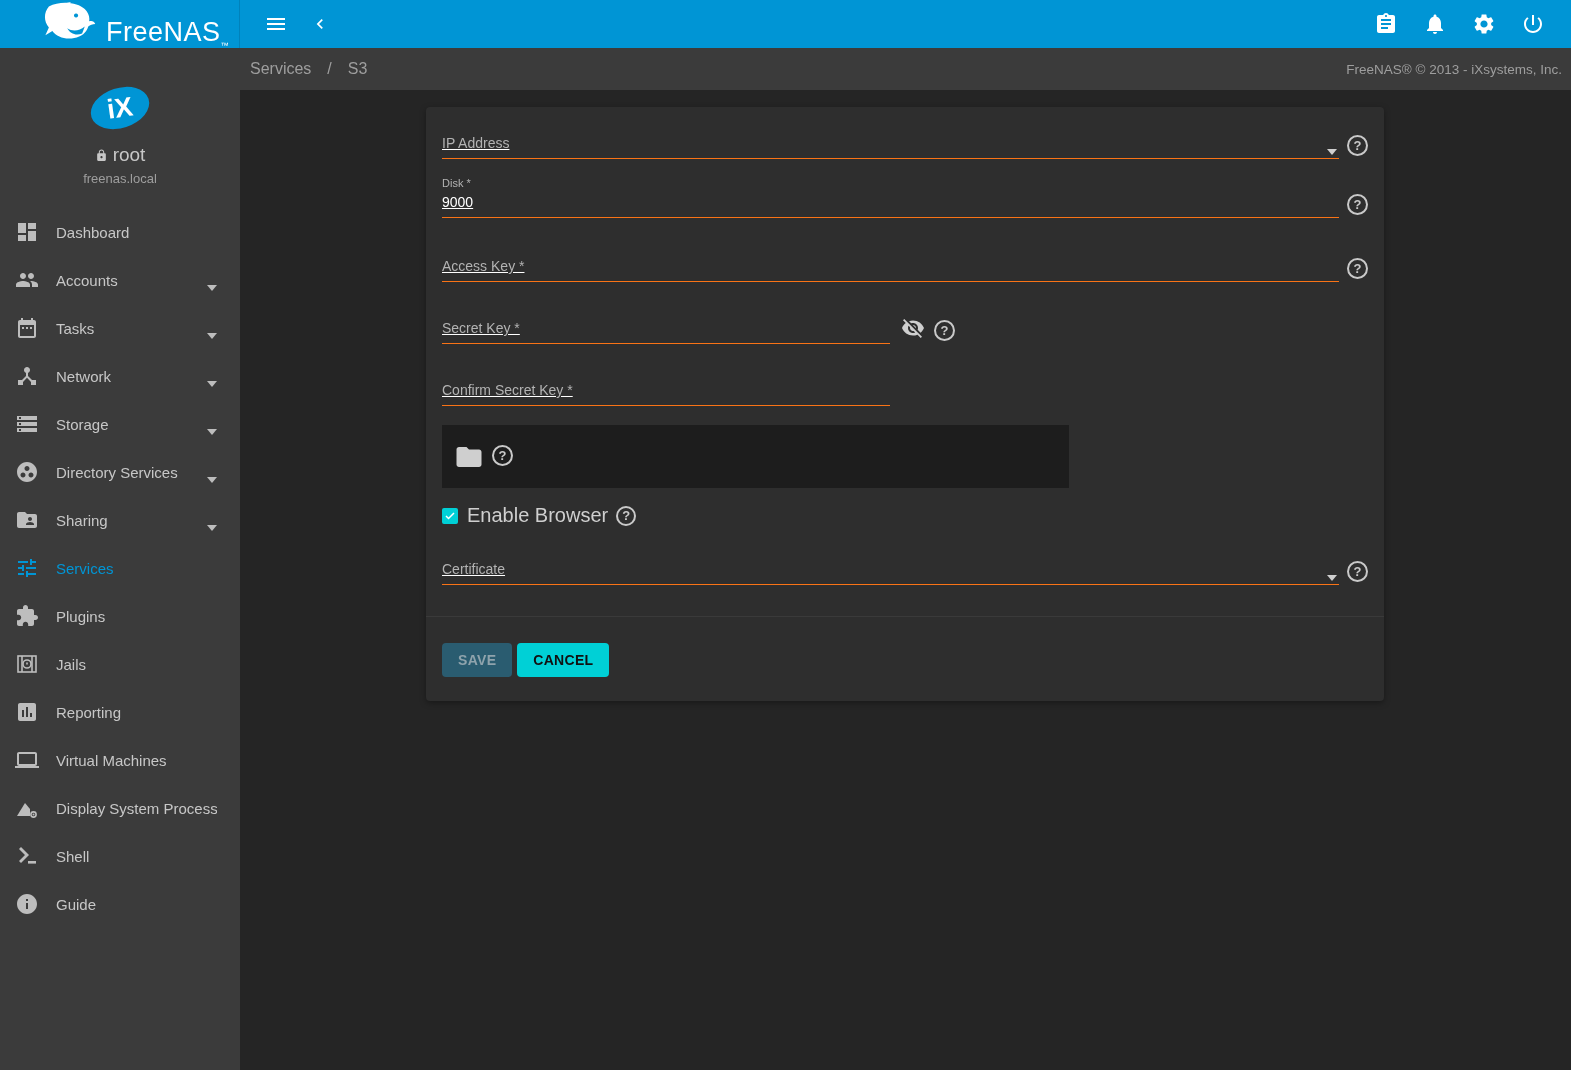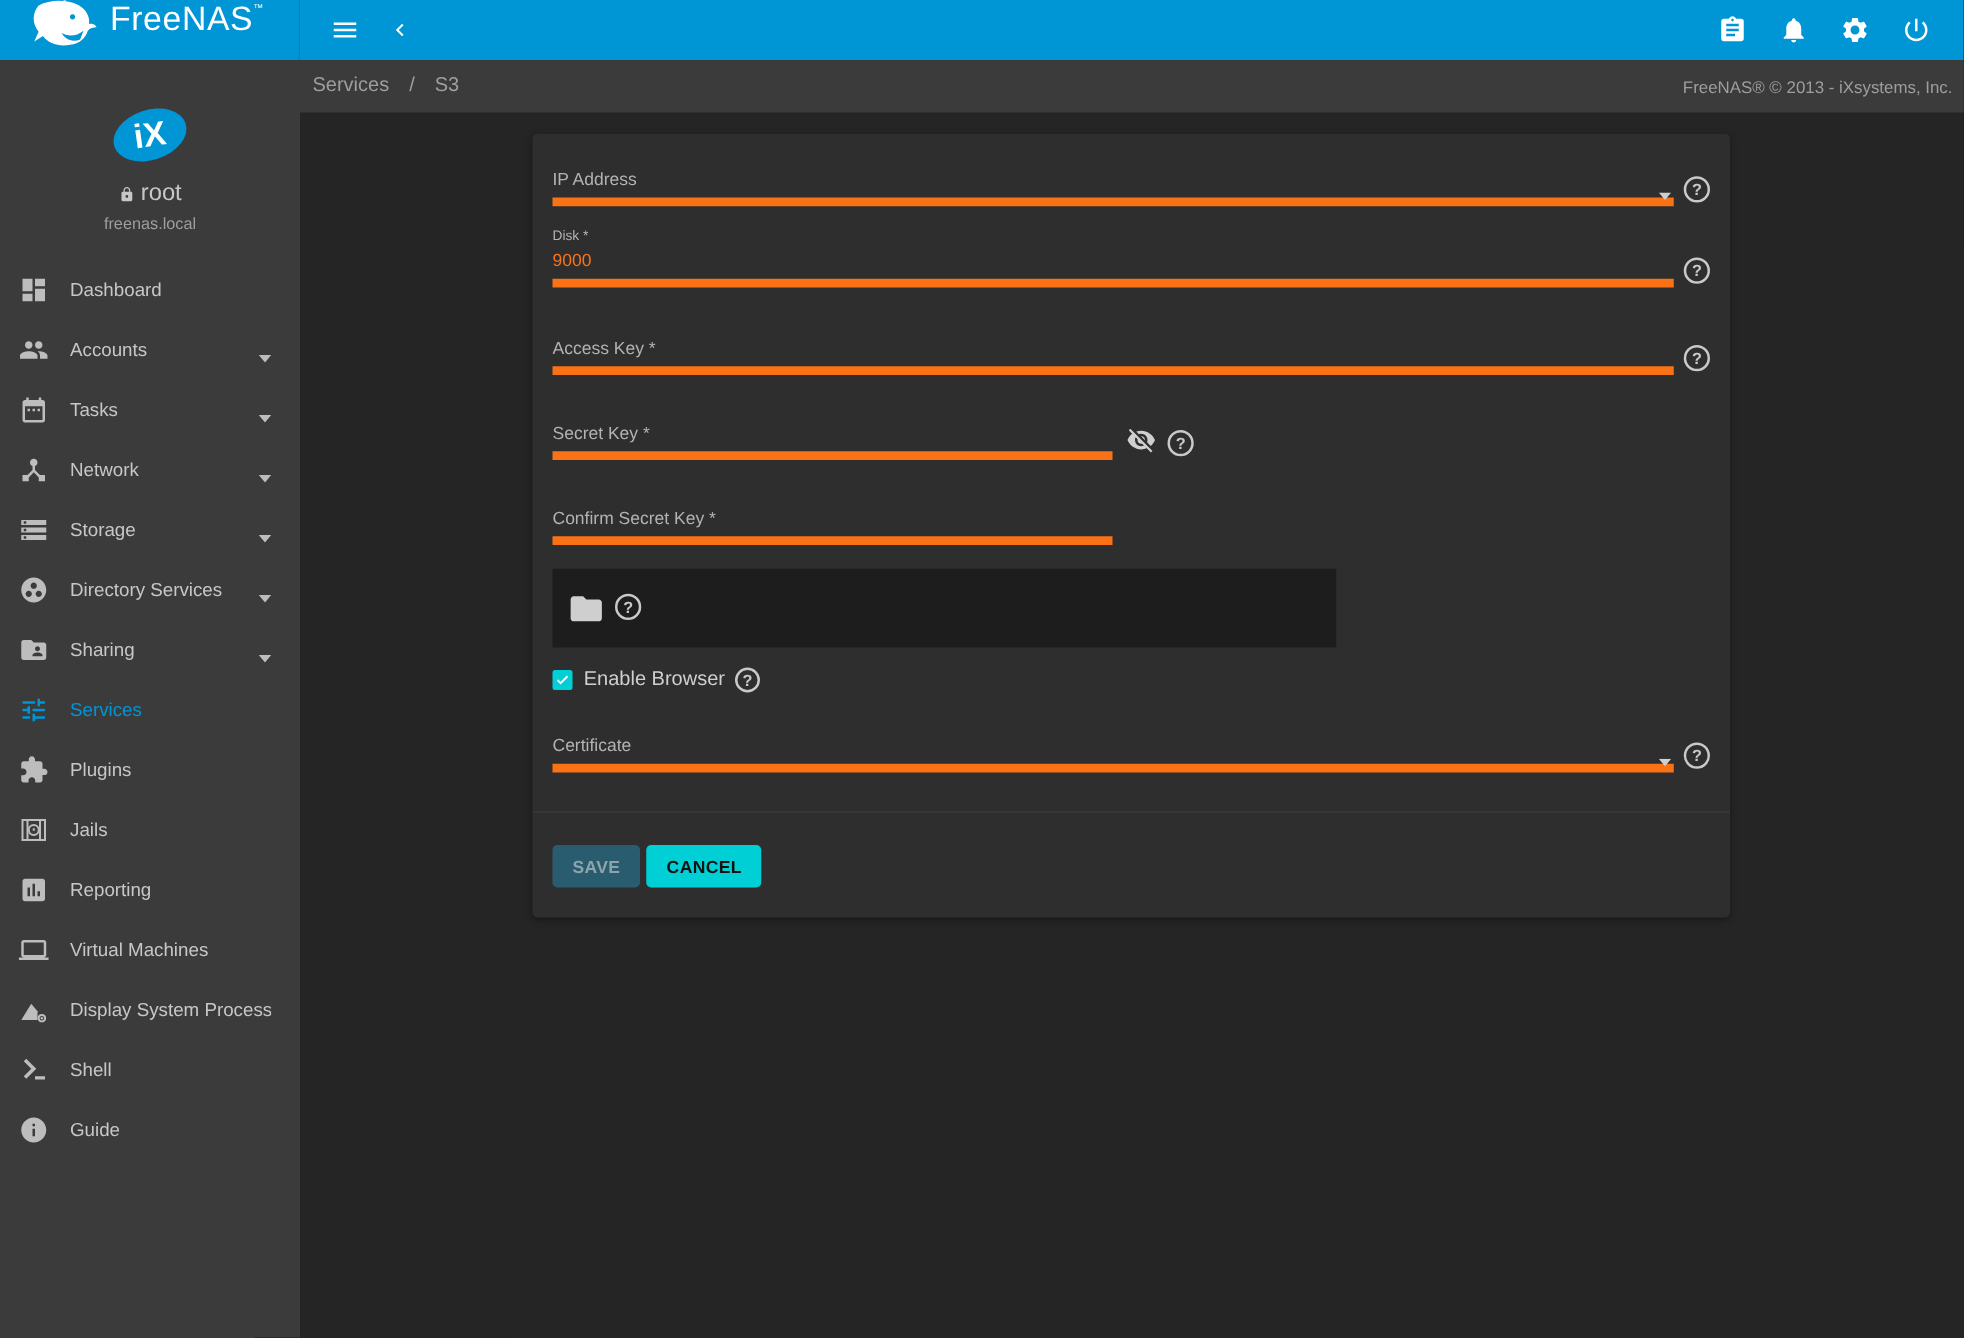--- a/index.html
+++ b/index.html
@@ -1,21 +1,21 @@
 <!DOCTYPE html>
 <html><head>
 <meta charset="utf-8">
 <style>
   * { margin:0; padding:0; box-sizing:border-box; }
   html,body { width:1571px; height:1070px; overflow:hidden;
     font-family:"Liberation Sans", sans-serif; background:#252525; }
 
   
   .topbar { height:48px; background:#0095D5; display:flex; align-items:stretch; }
-  .topbar-left { width:240px; display:flex; align-items:flex-start; padding-left:22px;
+  .topbar-left { width:240px; display:flex; align-items:flex-end; padding-left:40px;
     border-right:1px solid rgba(0,0,0,.12); }
   .brand-word { color:#fff; font-size:27px; font-weight:400; letter-spacing:.5px; margin-left:8px; }
   .brand-tm { color:#fff; font-size:8px; vertical-align:top; position:relative; top:2px; }
   .topbar-main { flex:1; display:flex; align-items:center; }
   .tb-btn { width:24px; height:24px; border:none; background:transparent; cursor:pointer;
     display:flex; align-items:center; justify-content:center; padding:0; }
   .tb-btn svg { width:24px; height:24px; fill:#fff; }
   .tb-btn.sm svg { width:20px; height:20px; }
   .tb-right { margin-left:auto; display:flex; align-items:center; gap:25px; padding-right:26px; }
 
@@ -53,22 +53,22 @@
 
   
   .main { flex:1; overflow:auto; }
   .card { width:958px; margin:17px 0 0 186px; background:#2E2E2E; border-radius:4px;
     padding:24px 16px 0 16px; box-shadow:0 2px 6px rgba(0,0,0,.35); }
 
   .frow { display:flex; align-items:flex-end; }
   .input-wrap { position:relative; flex:1; }
   .input-wrap.fixed { flex:none; width:448px; }
   .u-input { width:100%; background:transparent; border:none; outline:none;
-    border-bottom:7px solid #f97316; color:#f97316; font-size:14px;
-    font-family:"Liberation Sans", sans-serif; padding:4px 0 7px 0; }
+    border-bottom:1px solid #f97316; color:#ffffff; font-size:14px;
+    font-family:"Liberation Sans", sans-serif; padding:4px 0 7px 0;text-decoration:underline; }
   .u-input::placeholder { color:#b3b3b3; opacity:1; }
   .dd-arrow { position:absolute; right:2px; bottom:12px; width:10px; height:6px; }
   .dd-arrow svg { width:10px; height:6px; fill:#cfcfcf; }
   .mini-label { display:block; font-size:11px; color:#b3b3b3; margin-bottom:1px; }
 
   .help-btn { width:21px; height:21px; border-radius:50%; border:2px solid #c9c9c9;
     color:#c9c9c9; font-size:13px; font-weight:700; display:flex; align-items:center;
     justify-content:center; flex:none; margin-left:8px; margin-bottom:3px; cursor:pointer;
     background:transparent; line-height:1; }
   .eye-btn { width:26px; height:26px; border:none; background:transparent; cursor:pointer;
@@ -81,21 +81,21 @@
   .disk-panel { margin-top:19px; width:627px; height:63px; background:#1D1D1D;
     display:flex; align-items:center; padding:0 12px; }
   .disk-folder { width:30px; height:30px; flex:none; cursor:pointer; }
   .disk-folder svg { width:30px; height:30px; fill:#cfcfcf; }
   .disk-input { margin-left:15px; width:512px; flex:none; position:relative; top:4px; }
 
   .cb-row { margin-top:16px; display:flex; align-items:center; }
   .checkbox { width:16px; height:16px; border-radius:2px; background:var(--accent);
     display:flex; align-items:center; justify-content:center; cursor:pointer; flex:none; }
   .checkbox svg { width:12px; height:12px; fill:none; stroke:#fff; stroke-width:3; }
-  .cb-label { margin-left:9px; color:#cfcfcf; font-size:16px; }
+  .cb-label { margin-left:9px; color:#cfcfcf; font-size:20px; }
   .cb-row .help-btn { margin-bottom:0; width:20px; height:20px; }
 
   .divider { border-top:1px solid #3A3A3A; margin:31px -16px 0; }
   .actions { padding:26px 0 24px; display:flex; gap:5px; }
   .btn { height:34px; border:none; border-radius:4px; font-size:14px; font-weight:700;
     font-family:"Liberation Sans", sans-serif; padding:0 16px; cursor:pointer;
     letter-spacing:.3px; }
   .btn-save { background:#2A5C70; color:#8FA3AC; cursor:default; }
   .btn-cancel { background:var(--accent); color:#111; }
 

